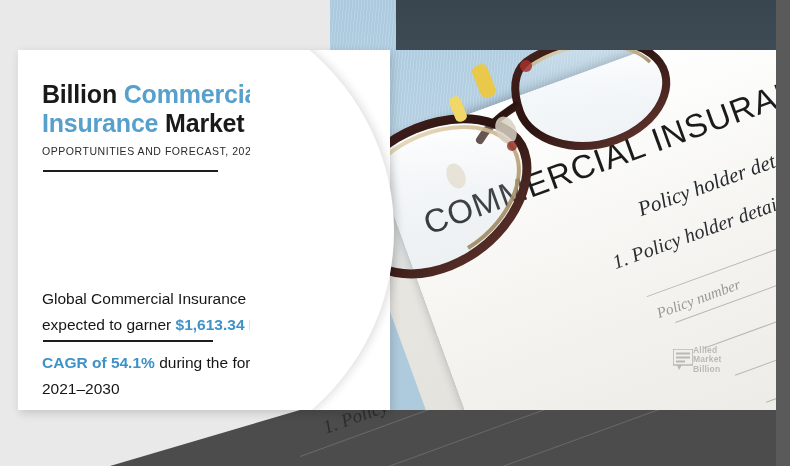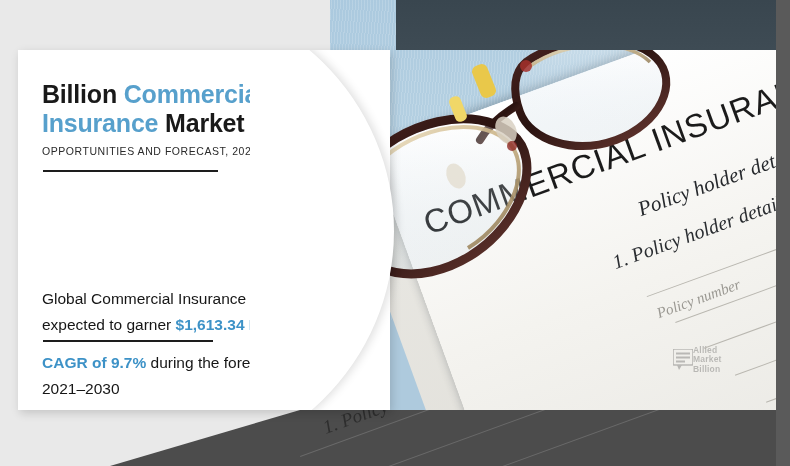--- a/index.html
+++ b/index.html
@@ -411,21 +411,21 @@
 
       <div class="rule-top"></div>
 
       <div class="stat-1">
         <span>Global Commercial Insurance Market is expected to garner </span><span class="accent">$1,613.34 Billion</span><span> by 2030</span>
       </div>
 
       <div class="rule-mid"></div>
 
       <div class="stat-2">
-        <span class="accent">CAGR of 9.7%</span><span> during the forecast period 2021–2030</span>
+        <span class="accent">CAGR of 54.1%</span><span> during the forecast period 2021–2030</span>
       </div>
 
     </div>
   </div>
   <div class="card-curve"></div>
 
   <div class="watermark">
     <svg class="wm-mark" viewBox="0 0 20 22">
       <rect x="0" y="0" width="20" height="16" rx="1.5" fill="none" stroke="#3c3c3c" stroke-width="1.6"></rect>
       <rect x="3" y="3.5" width="14" height="2" fill="#3c3c3c"></rect>

